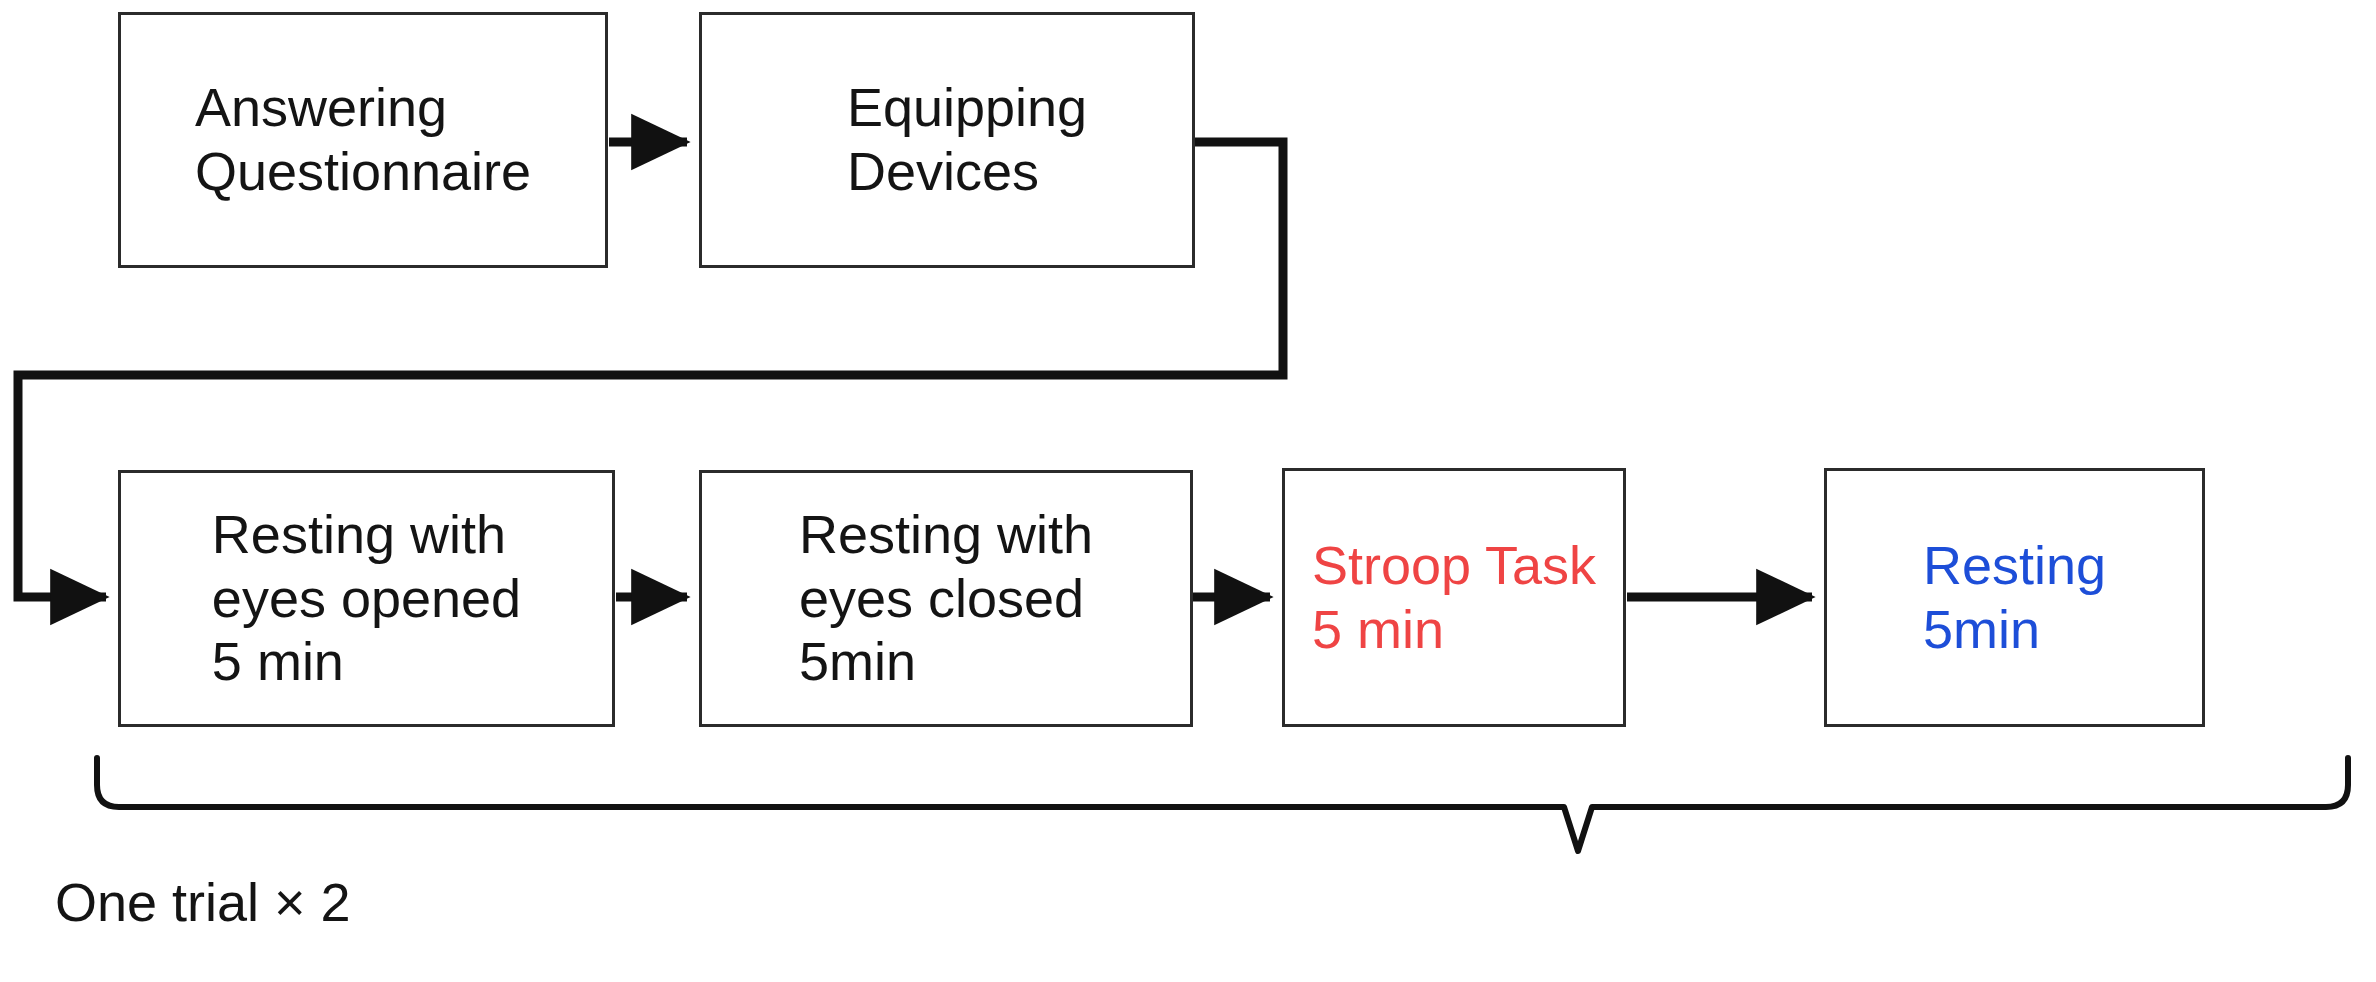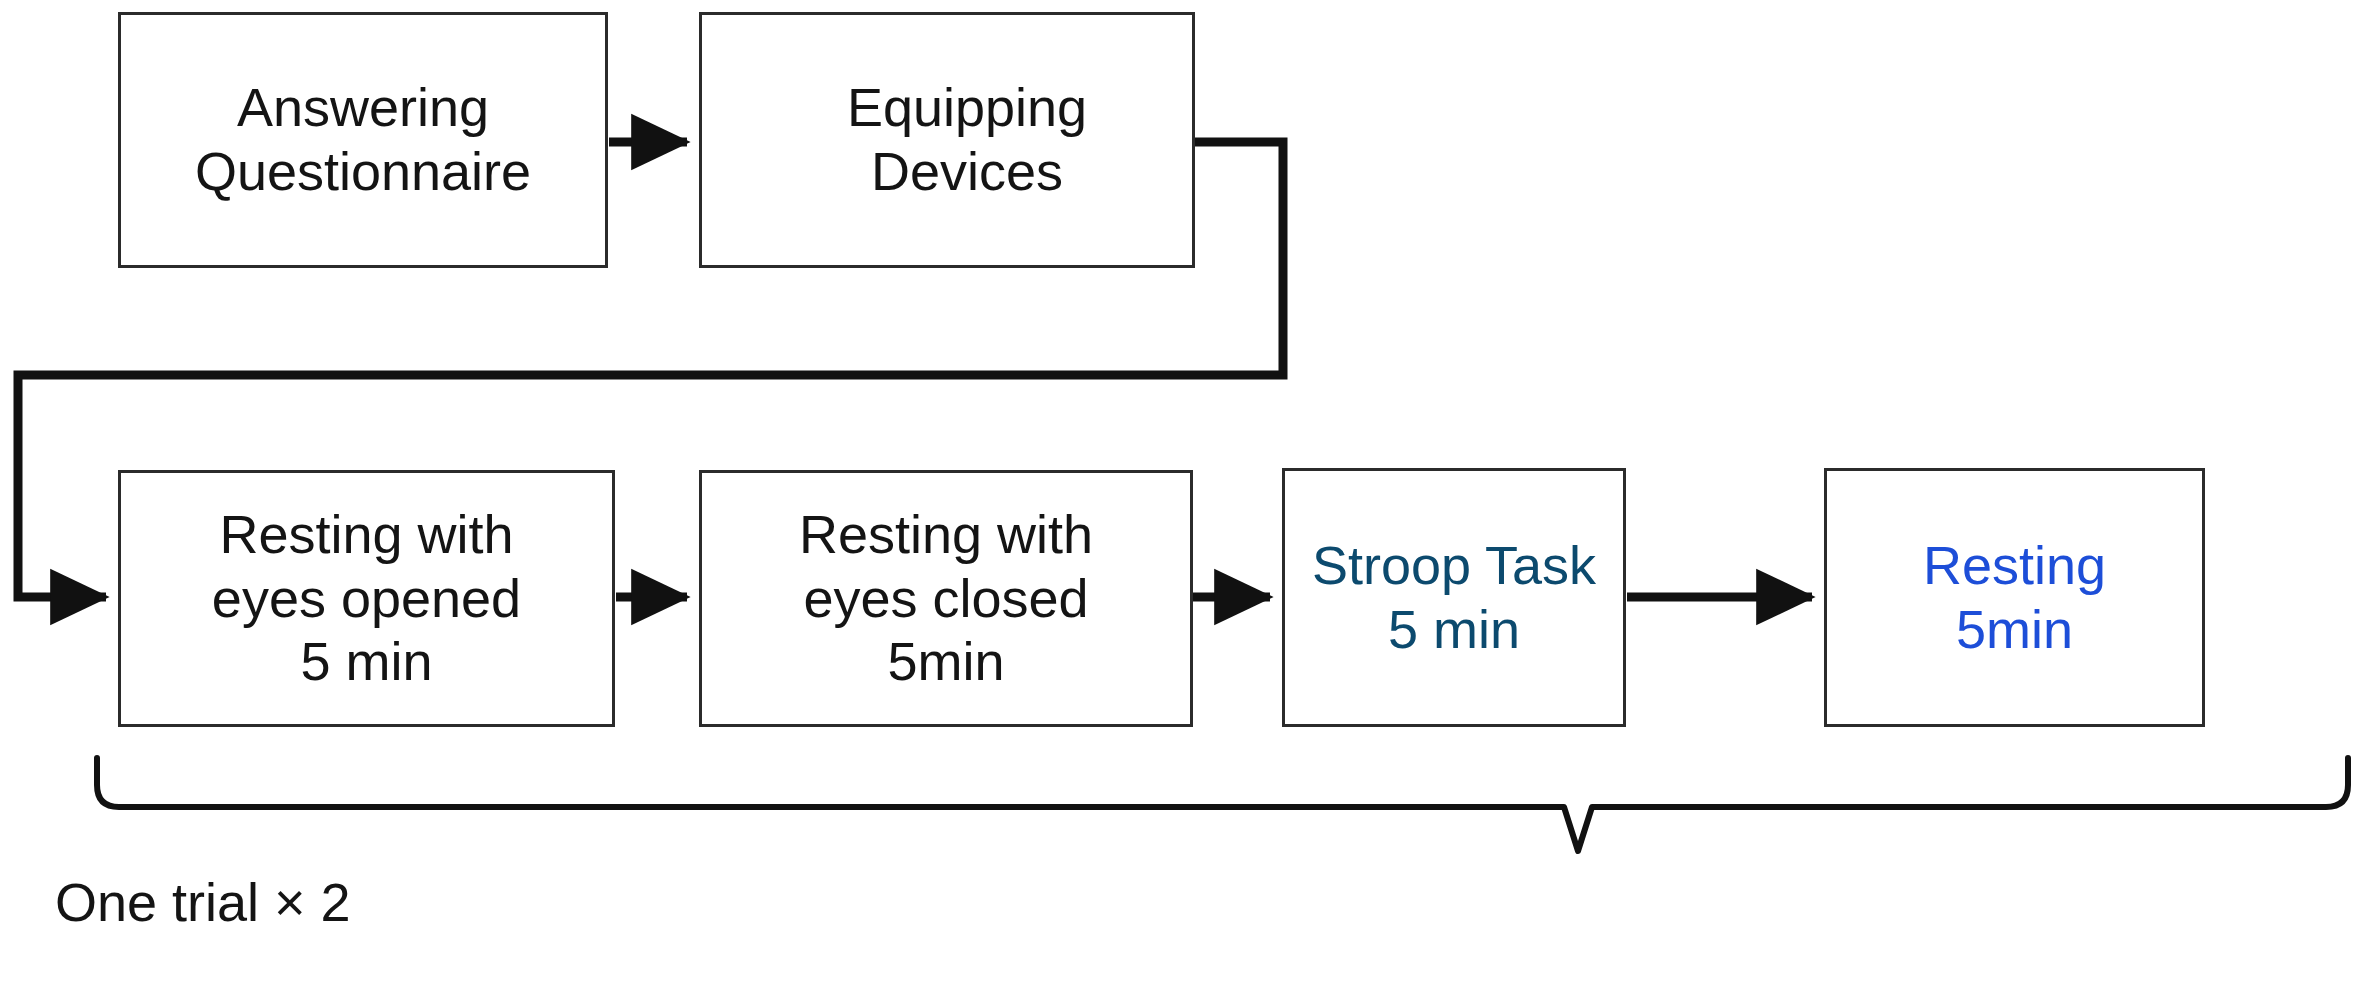--- a/index.html
+++ b/index.html
@@ -18,21 +18,21 @@
     overflow: hidden;
   }
   .flow-box {
     position: absolute;
     box-sizing: border-box;
     border: 3px solid #2b2b2b;
     background: #ffffff;
     display: flex;
     align-items: center;
     justify-content: center;
-    text-align: center;
+    text-align: left;
     color: #141414;
     font-size: 54px;
     line-height: 1.18;
     font-weight: 400;
     letter-spacing: 0px;
     white-space: pre-line;
     font-family: "Liberation Sans", sans-serif;
   }
   .conn {
     position: absolute;
@@ -61,21 +61,21 @@
 Devices</div>
 
   <div class="flow-box" id="box-2" style="left: 118px; top: 470px; width: 497px; height: 257px; border-color: rgb(43, 43, 43); color: rgb(20, 20, 20);">Resting with
 eyes opened
 5 min</div>
 
   <div class="flow-box" id="box-3" style="left: 699px; top: 470px; width: 494px; height: 257px; border-color: rgb(43, 43, 43); color: rgb(20, 20, 20);">Resting with
 eyes closed
 5min</div>
 
-  <div class="flow-box" id="box-4" style="left: 1282px; top: 468px; width: 344px; height: 259px; border-color: rgb(43, 43, 43); color: #0c4a6e;">Stroop Task
+  <div class="flow-box" id="box-4" style="left: 1282px; top: 468px; width: 344px; height: 259px; border-color: rgb(43, 43, 43); color: #ef4444;">Stroop Task
 5 min</div>
 
   <div class="flow-box" id="box-5" style="left: 1824px; top: 468px; width: 381px; height: 259px; border-color: rgb(43, 43, 43); color: #1d4ed8;">Resting
 5min</div>
 
   <svg class="conn" id="connector-layer" width="2376" height="982" viewBox="0 0 2376 982">
     <defs>
       <marker id="arrowhead" markerWidth="7" markerHeight="7" refX="6.2" refY="3.5" orient="auto" markerUnits="strokeWidth">
         <path d="M0,0.35 L6.6,3.5 L0,6.65 Z" fill="#111111"></path>
       </marker>

